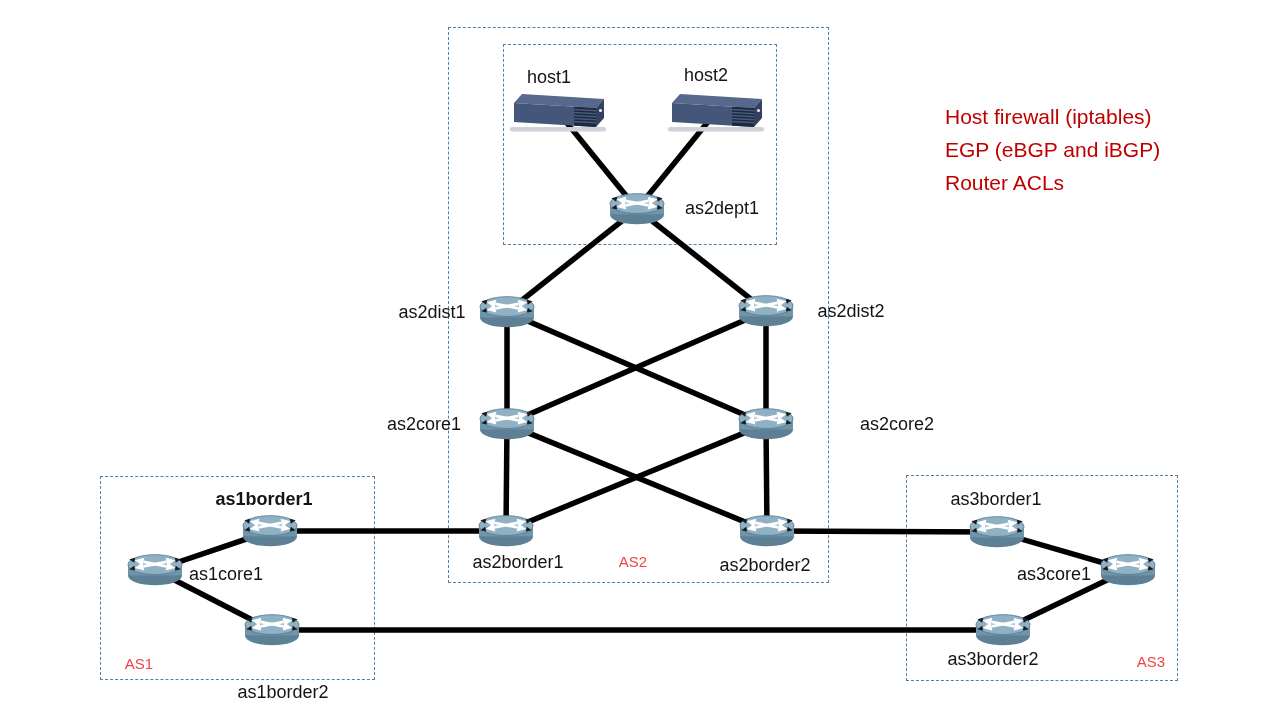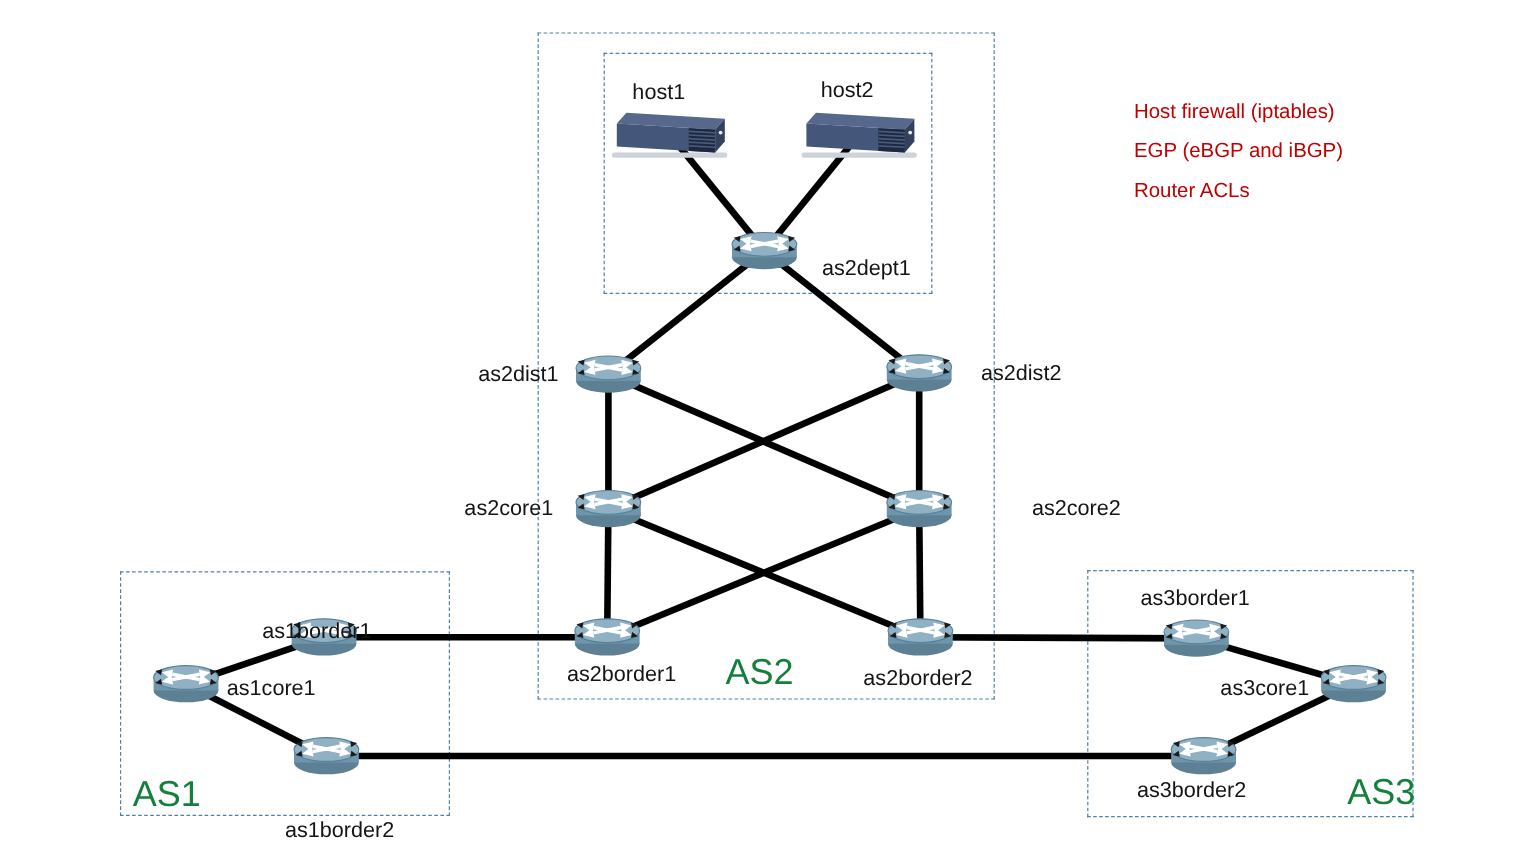--- a/index.html
+++ b/index.html
@@ -13,24 +13,24 @@
   }
   #links-svg{position:absolute;left:0;top:0;}
   .node{position:absolute;}
   .node svg{display:block;}
   .node-label{
     position:absolute;transform:translate(-50%,-50%);
     font-size:18px;color:#141414;white-space:nowrap;letter-spacing:0px;
   }
   .as-label{
     position:absolute;transform:translate(-50%,-50%);
-    font-size:30px;color:#15803d;white-space:nowrap;
+    font-size:15px;color:#ef4444;white-space:nowrap;
   }
   .annotations{
-    position:absolute;left:945px;top:76px;font-size:17px;line-height:33px;
+    position:absolute;left:945px;top:100px;font-size:21px;line-height:33px;
     color:#c00000;white-space:nowrap;
   }
 </style>
 </head>
 <body>
 
 <div class="canvas">
   <div class="layer" id="boxes-layer">
       <div class="boundary-box" style="left: 448px; top: 27px; width: 381px; height: 556px; border-color: rgb(79, 129, 168);"></div>
       <div class="boundary-box" style="left: 503px; top: 44px; width: 274px; height: 201px; border-color: rgb(79, 129, 168);"></div>
@@ -363,28 +363,28 @@
       <polygon points="23,0 13,-4.6 13,4.6" fill="#ffffff"></polygon>
       <polygon points="-29,0 -23,-2.8 -23,2.8" fill="#1a1a1a"></polygon>
       <polygon points="29,0 23,-2.8 23,2.8" fill="#1a1a1a"></polygon>
     </g>
   </svg>
       </div>
     </div>
   <div class="layer" id="labels-layer">
       <div class="node-label" style="left: 549px; top: 77px;">host1</div>
       <div class="node-label" style="left: 706px; top: 75px;">host2</div>
-      <div class="node-label" style="left: 722px; top: 208px; margin-top: 16px;">as2dept1</div>
+      <div class="node-label" style="left: 722px; top: 208px;">as2dept1</div>
       <div class="node-label" style="left: 432px; top: 312px;">as2dist1</div>
       <div class="node-label" style="left: 851px; top: 311px;">as2dist2</div>
       <div class="node-label" style="left: 424px; top: 424px;">as2core1</div>
       <div class="node-label" style="left: 854px; top: 424px; margin-left: 43px;">as2core2</div>
       <div class="node-label" style="left: 518px; top: 562px;">as2border1</div>
       <div class="node-label" style="left: 765px; top: 565px;">as2border2</div>
-      <div class="node-label" style="left: 264px; top: 526px;">as1border1</div>
+      <div class="node-label" style="left: 264px; top: 499px; font-weight: bold;">as1border1</div>
       <div class="node-label" style="left: 226px; top: 574px;">as1core1</div>
       <div class="node-label" style="left: 283px; top: 660px; margin-top: 32px;">as1border2</div>
       <div class="node-label" style="left: 996px; top: 499px;">as3border1</div>
       <div class="node-label" style="left: 1054px; top: 574px;">as3core1</div>
       <div class="node-label" style="left: 993px; top: 659px;">as3border2</div>
       <div class="as-label" style="left: 139px; top: 663px;">AS1</div>
       <div class="as-label" style="left: 633px; top: 561px;">AS2</div>
       <div class="as-label" style="left: 1151px; top: 661px;">AS3</div>
     </div>
 

